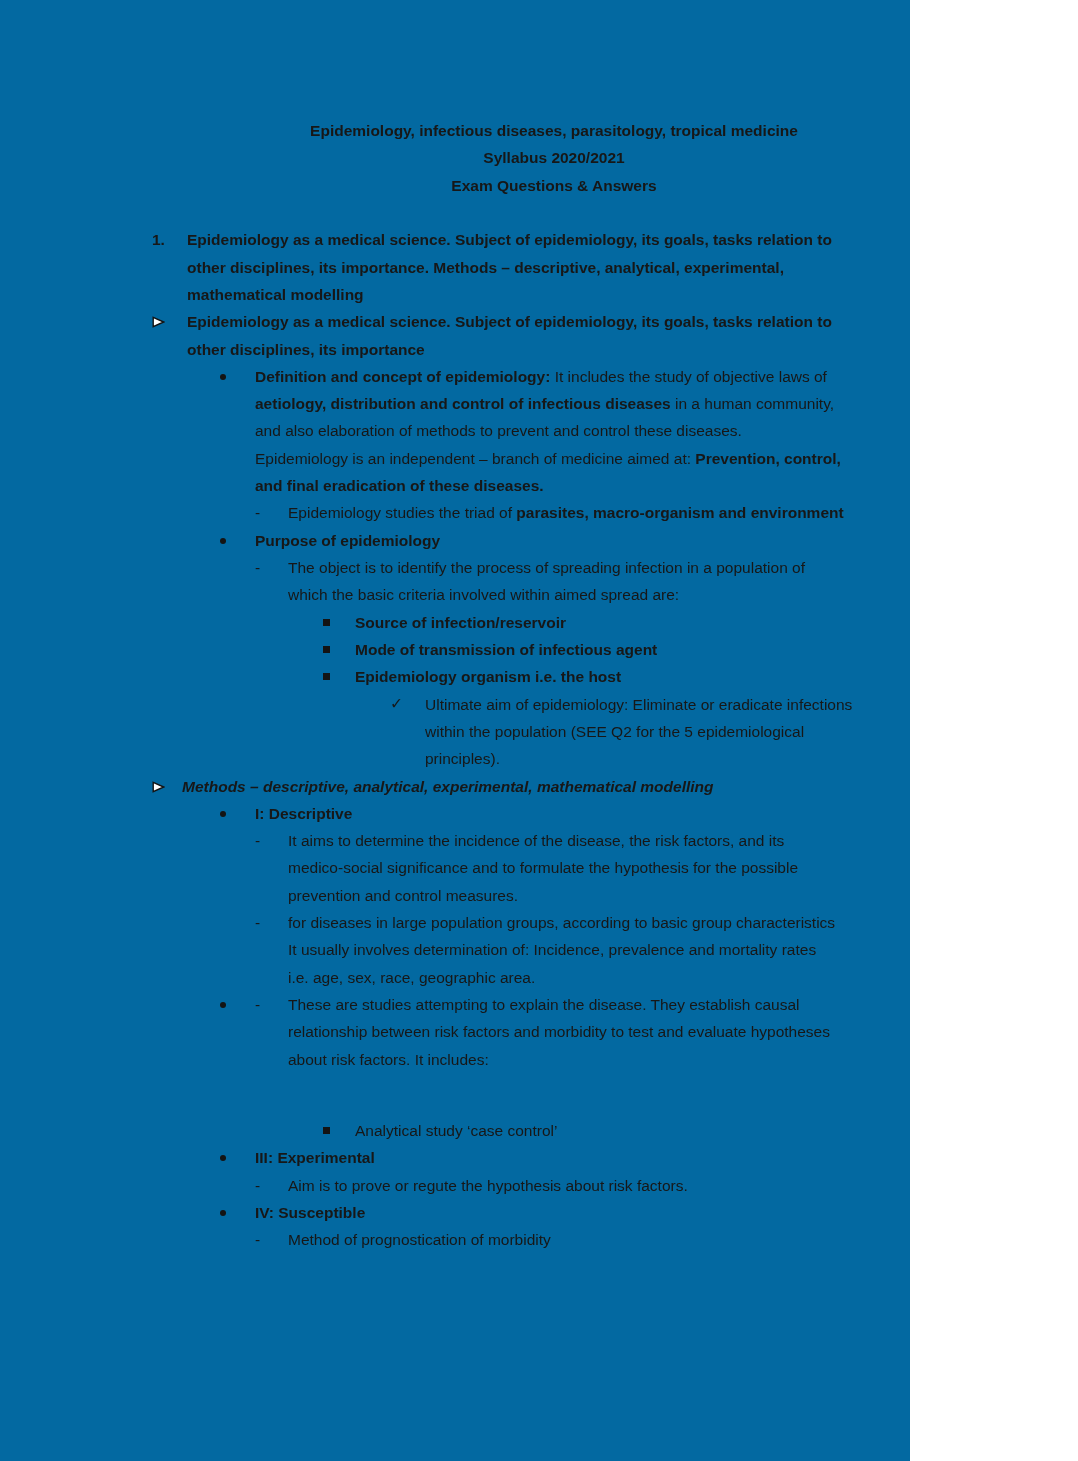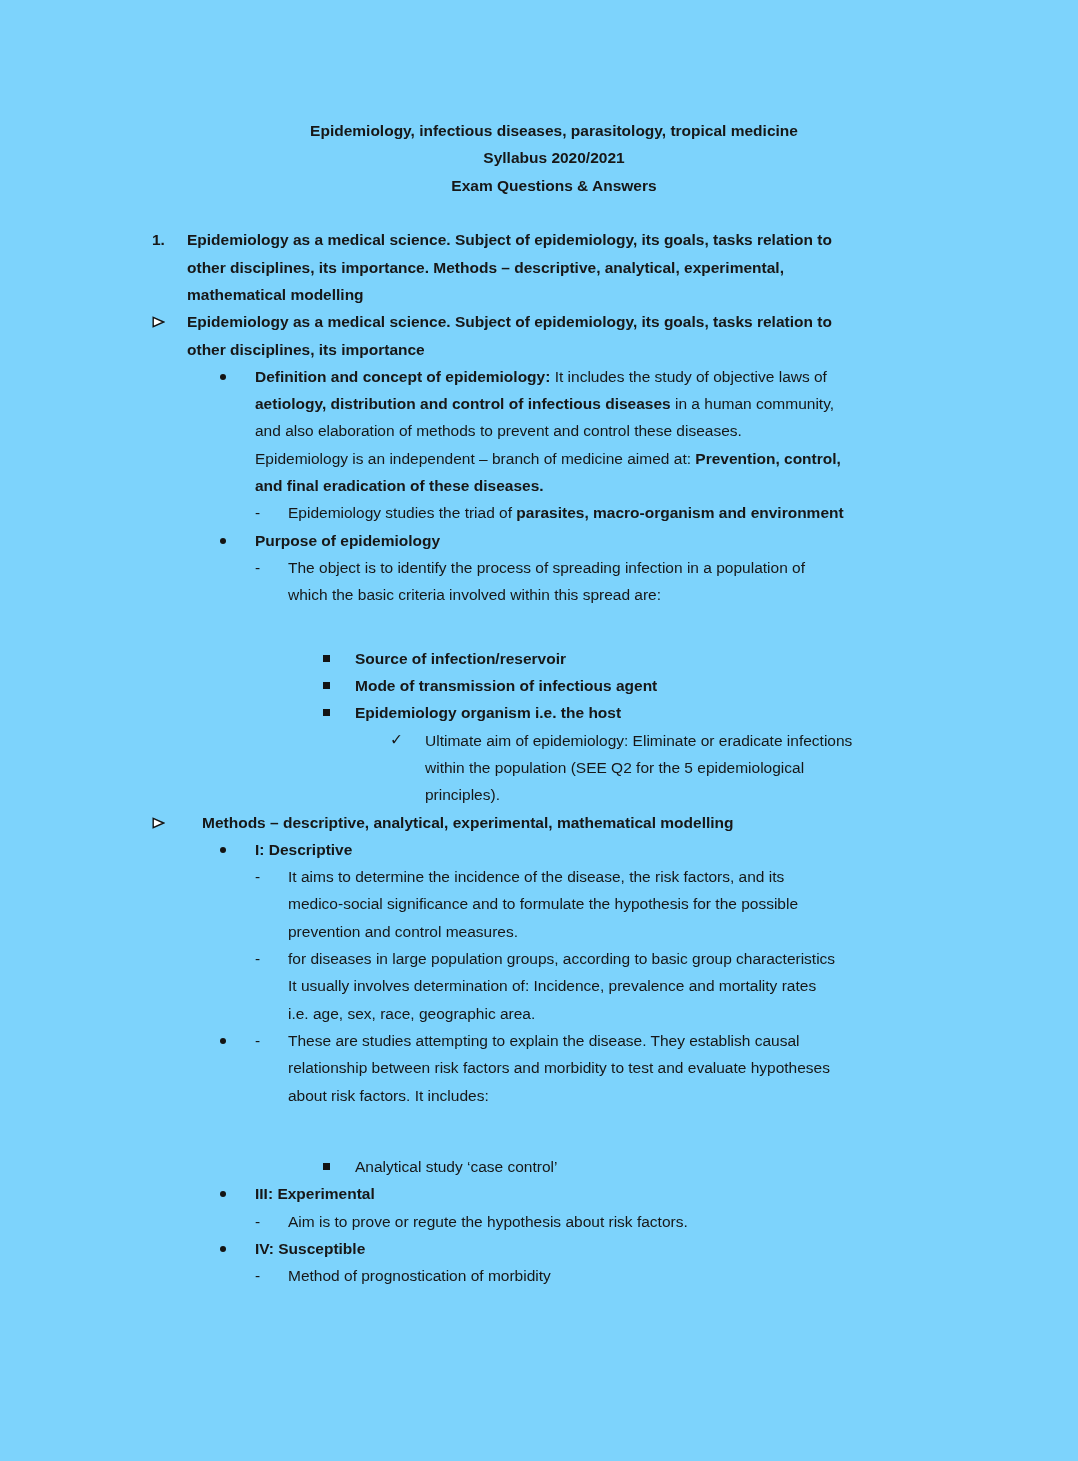--- a/index.html
+++ b/index.html
@@ -2,23 +2,23 @@
 <html><head>
 <meta charset="utf-8">
 <style>
   html, body {
     margin: 0;
     padding: 0;
     background: #ffffff;
   }
   .page {
     position: relative;
-    width: 1078px;
+    width: 910px;
     height: 1461px;
-    background: #7dd3fc;
+    background: #0369a1;
     overflow: hidden;
     font-family: "Liberation Sans", "DejaVu Sans", sans-serif;
     font-size: 15.5px;
     line-height: 27.32px;
     color: #171717;
   }
   .doc-content {
     position: absolute;
     left: 152px;
     top: 0;
@@ -95,41 +95,41 @@
           <span class="marker marker-dash" style="left: 103px;">-</span>
           <div class="line"><span>Epidemiology studies the triad of </span><span class="b">parasites, macro-organism and environment</span></div>
         </div>
         <div class="para" style="padding-left: 103px;">
           <span class="marker marker-bullet" style="left: 68px;"></span>
           <div class="line"><span class="b">Purpose of epidemiology</span></div>
         </div>
         <div class="para" style="padding-left: 136px;">
           <span class="marker marker-dash" style="left: 103px;">-</span>
           <div class="line"><span>The object is to identify the process of spreading infection in a population of</span></div>
-          <div class="line"><span>which the basic criteria involved within this spread are:</span></div>
+          <div class="line"><span>which the basic criteria involved within aimed spread are:</span></div>
         </div>
-        <div class="para" style="padding-left: 203px; margin-top: 36px;">
+        <div class="para" style="padding-left: 203px;">
           <span class="marker marker-square" style="left: 171px;"></span>
           <div class="line"><span class="b">Source of infection/reservoir</span></div>
         </div>
         <div class="para" style="padding-left: 203px;">
           <span class="marker marker-square" style="left: 171px;"></span>
           <div class="line"><span class="b">Mode of transmission of infectious agent</span></div>
         </div>
         <div class="para" style="padding-left: 203px;">
           <span class="marker marker-square" style="left: 171px;"></span>
           <div class="line"><span class="b">Epidemiology organism i.e. the host</span></div>
         </div>
         <div class="para" style="padding-left: 273px;">
           <span class="marker marker-check" style="left: 238px;">✓</span>
           <div class="line"><span>Ultimate aim of epidemiology: Eliminate or eradicate infections</span></div>
           <div class="line"><span>within the population (SEE Q2 for the 5 epidemiological</span></div>
           <div class="line"><span>principles).</span></div>
         </div>
-        <div class="para" style="padding-left: 50px;">
+        <div class="para" style="padding-left: 30px; font-style: italic;">
           <span class="marker marker-arrow" style="left: 0px;">
             <svg width="13" height="14" viewBox="0 0 13 14">
               <path d="M1.2 2.4 L11.6 7 L1.2 11.6 Z" fill="#ffffff" stroke="#141414" stroke-width="1.4" stroke-linejoin="miter"></path>
             </svg>
           </span>
           <div class="line"><span class="b">Methods – descriptive, analytical, experimental, mathematical modelling</span></div>
         </div>
         <div class="para" style="padding-left: 103px;">
           <span class="marker marker-bullet" style="left: 68px;"></span>
           <div class="line"><span class="b">I: Descriptive</span></div>

